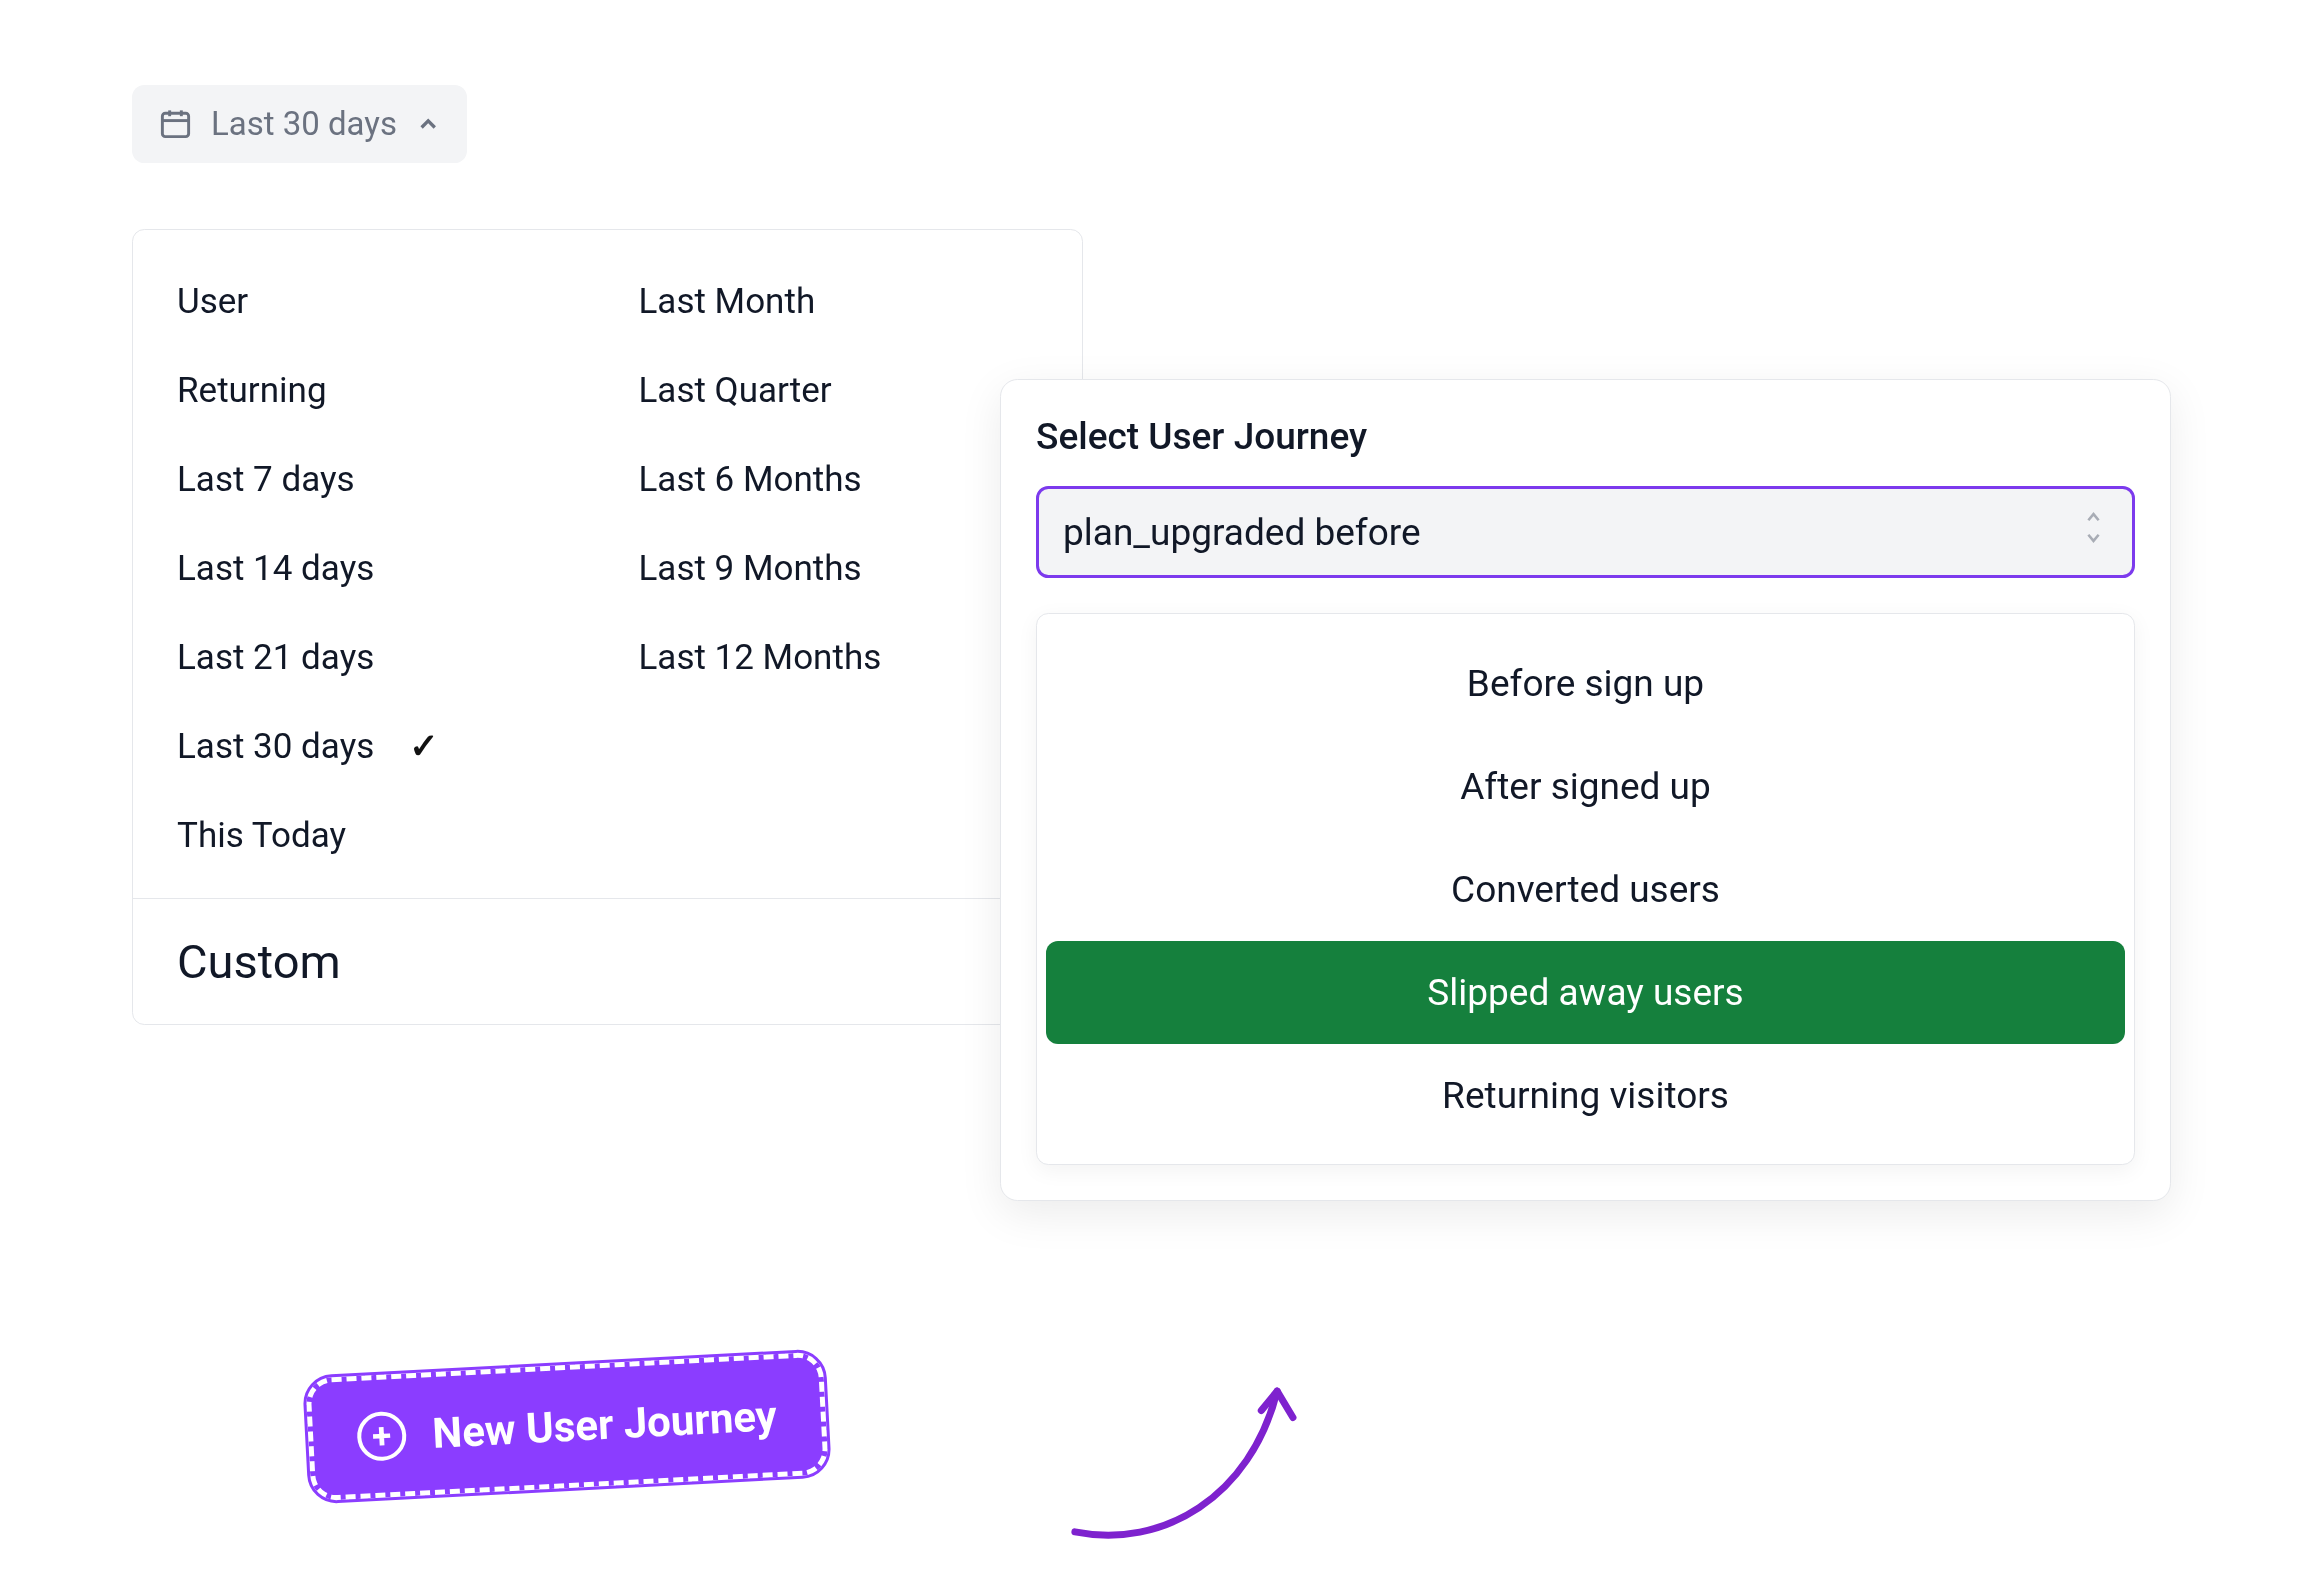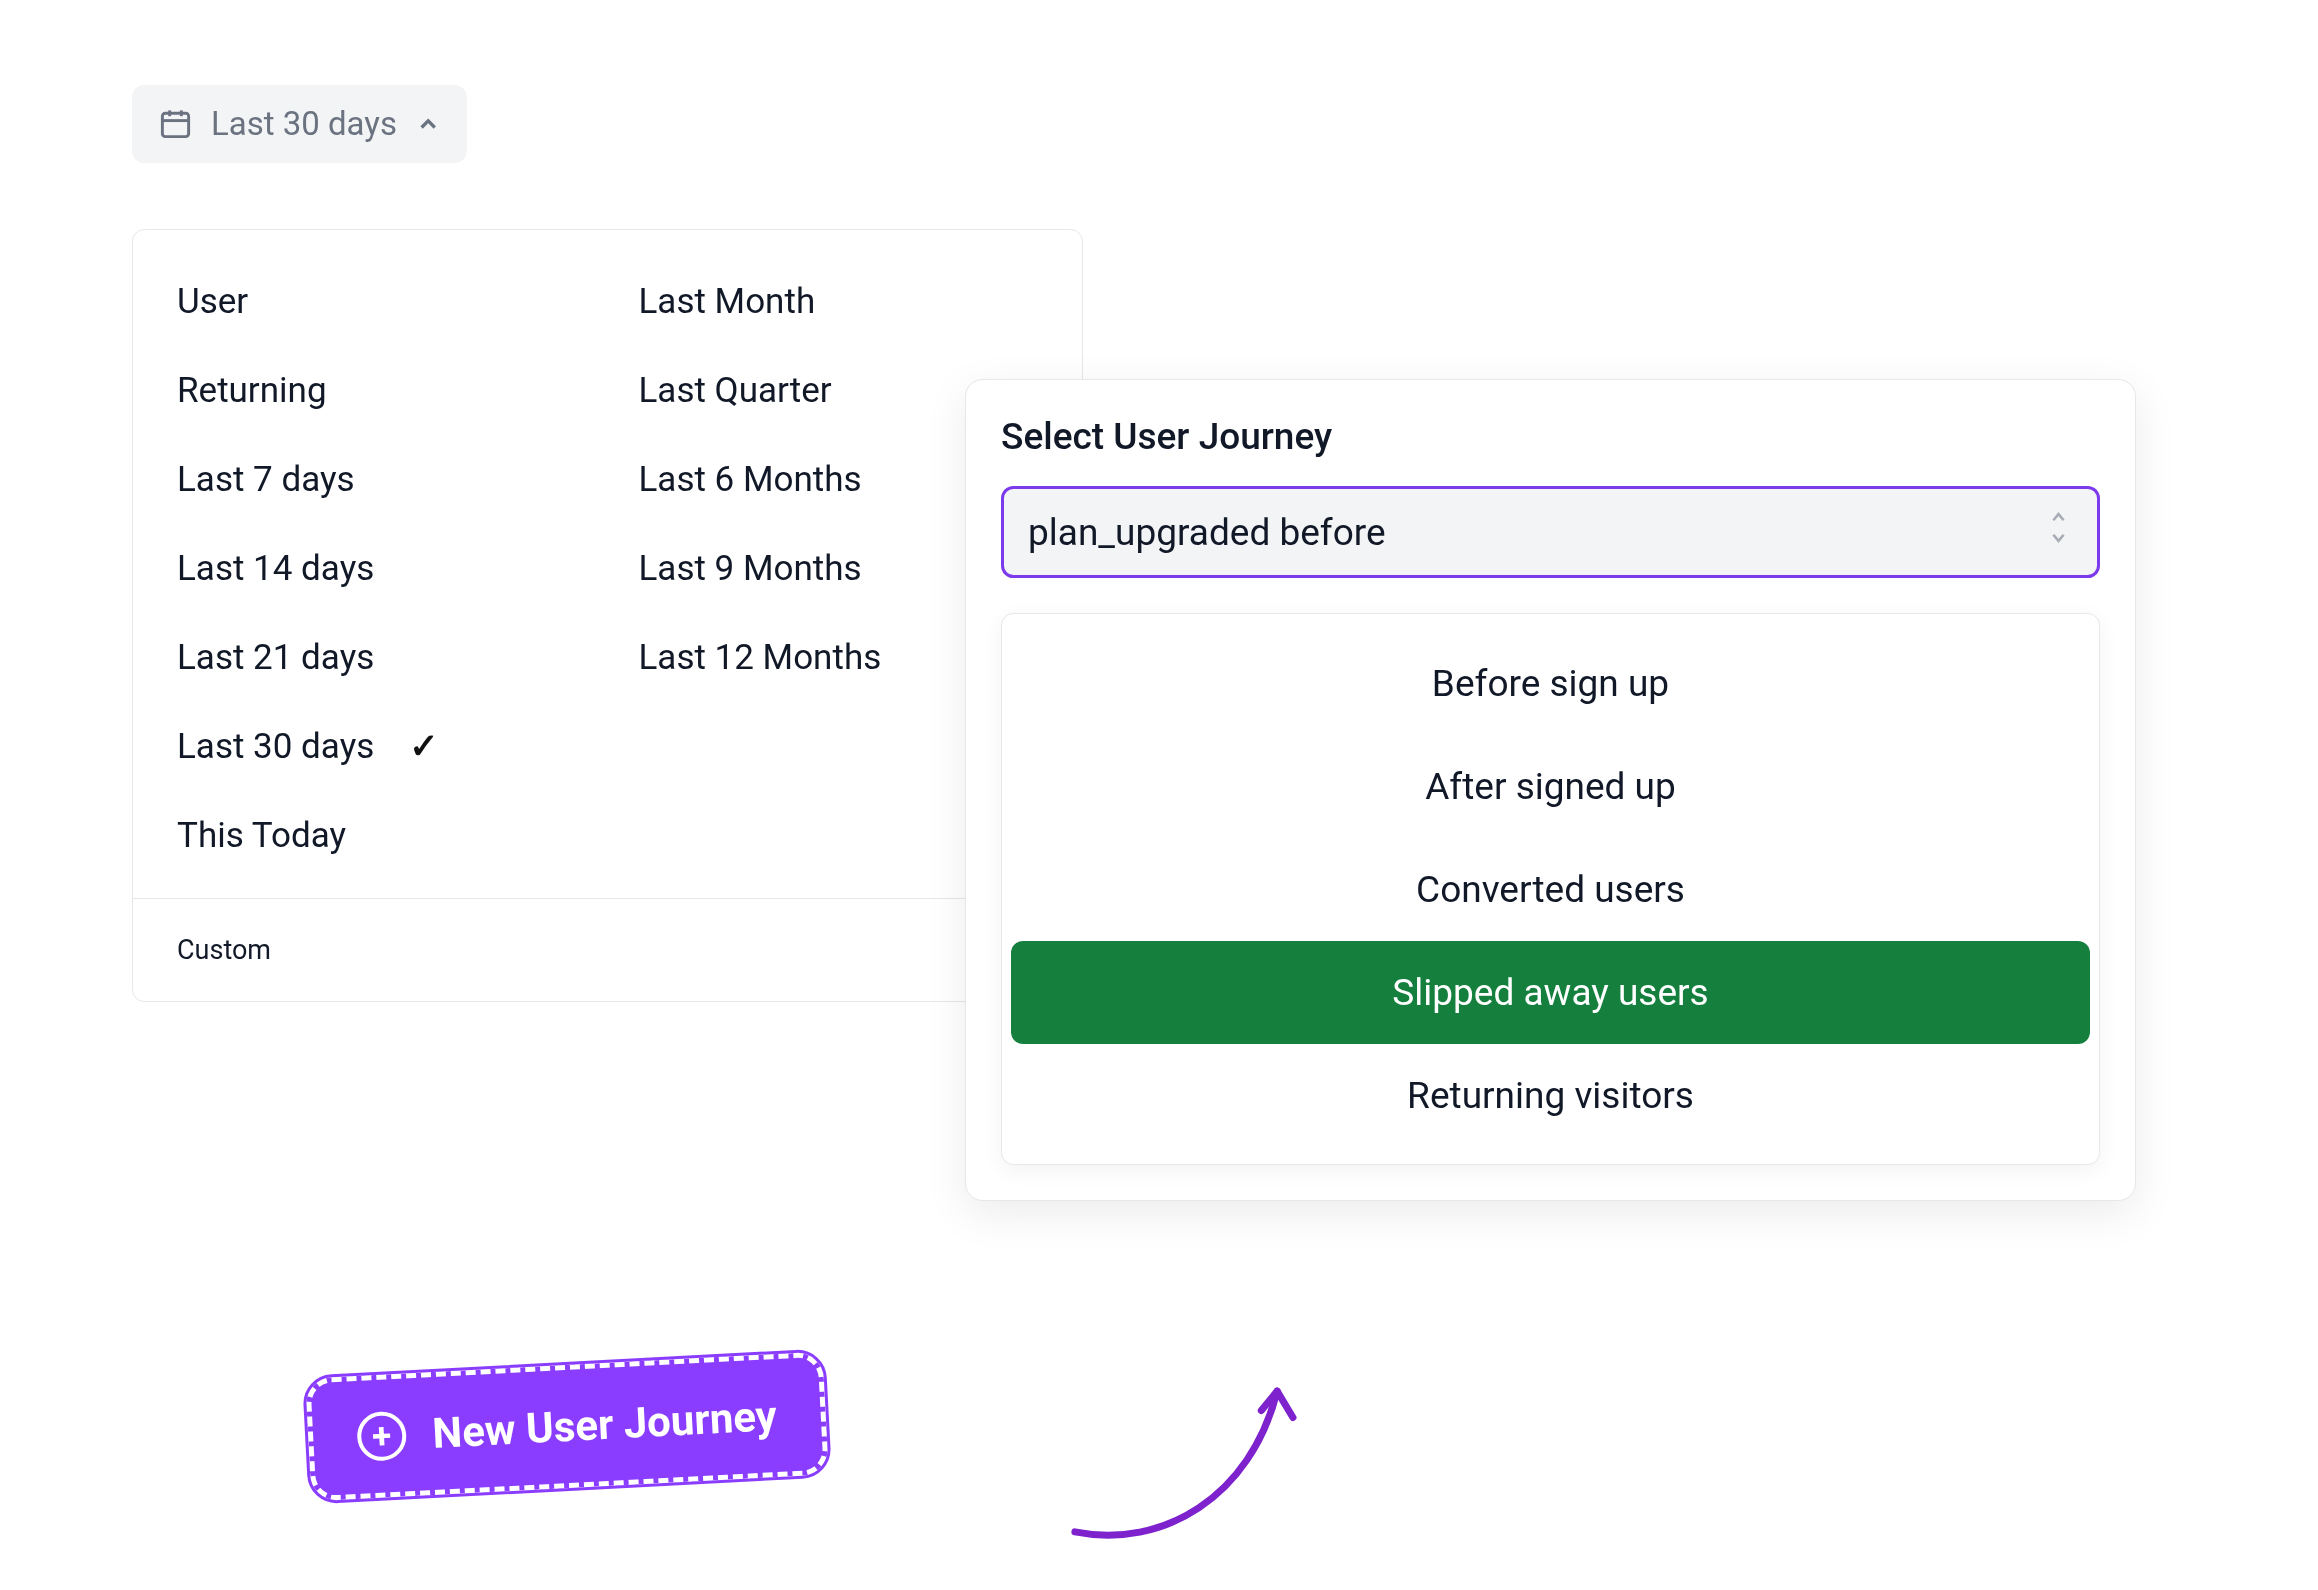--- a/index.html
+++ b/index.html
@@ -49,28 +49,28 @@
     font-size: 35px;
     color: #111827;
     padding: 16px 0;
     display: flex;
     align-items: center;
     gap: 35px;
   }
   .date-item .check { font-size: 35px; font-weight: 700; color: #111; }
   .custom-row {
     padding: 35px 44px;
-    font-size: 27px;
+    font-size: 47px;
     color: #111827;
   }
 
   
   .journey-panel {
     position: absolute;
-    left: 965px;
+    left: 1000px;
     top: 379px;
     width: 1171px;
     background: #ffffff;
     border: 1.8px solid #e5e7eb;
     border-radius: 17.6px;
     padding: 35px 35px 35px 35px;
     box-shadow: 0 12.3px 44px rgba(0,0,0,0.08);
   }
   .journey-title {
     font-size: 37px;

